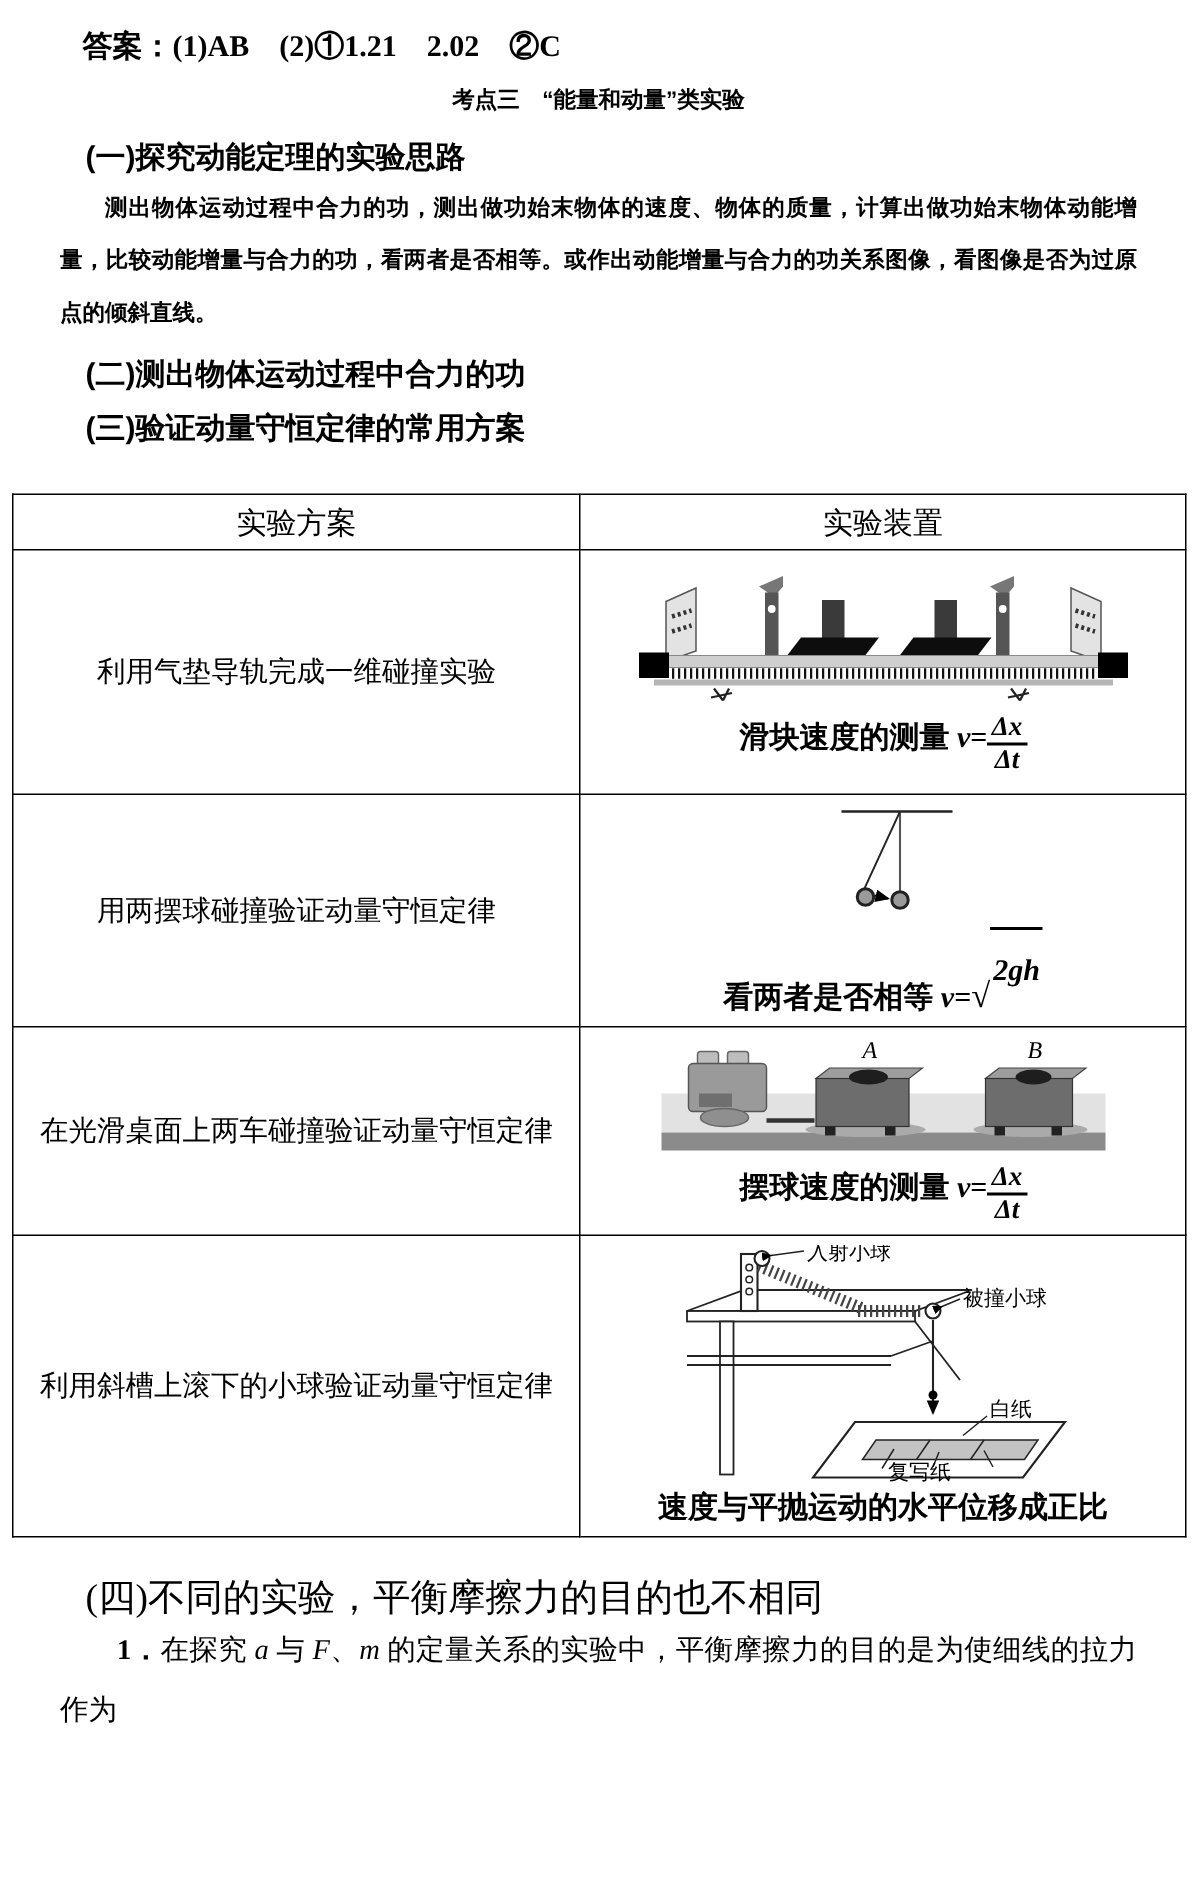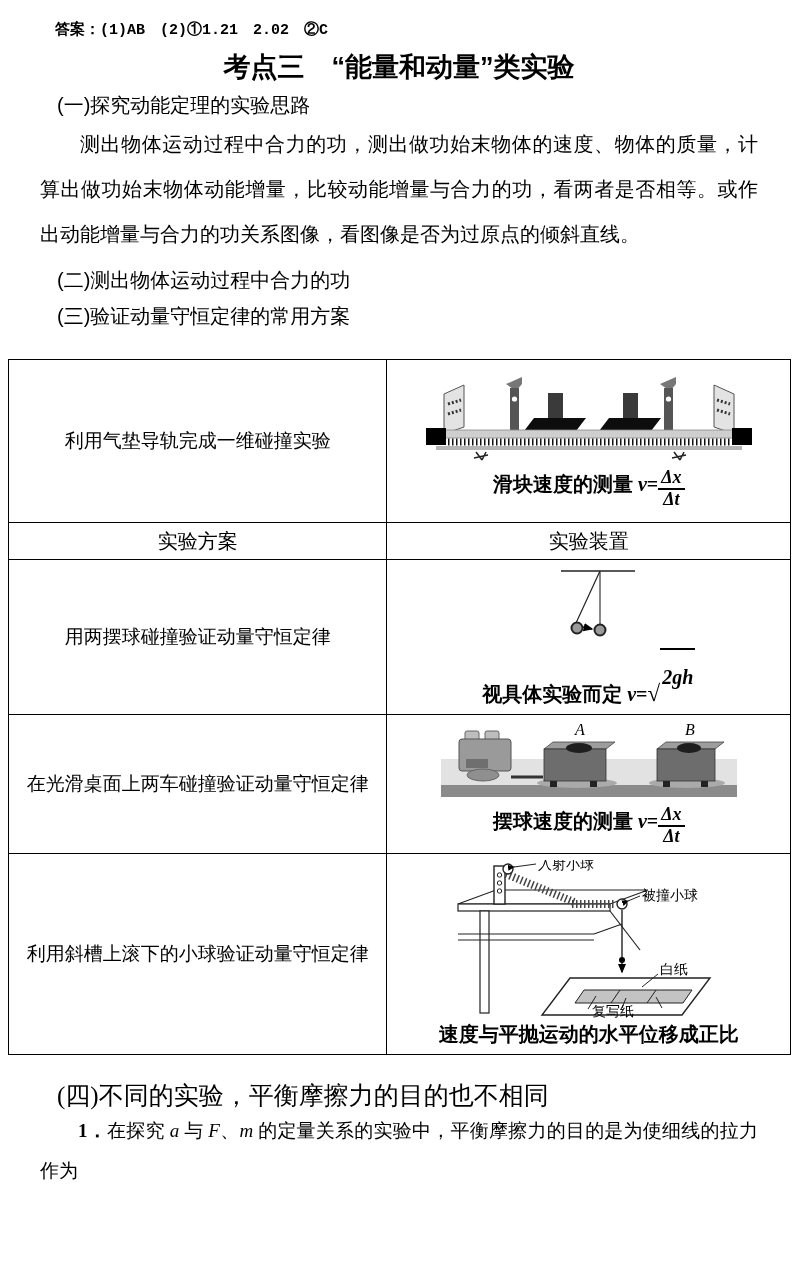--- a/index.html
+++ b/index.html
@@ -5,37 +5,37 @@
   html,body{margin:0;padding:0;}
   body{
     width:798px;height:1268px;background:#ffffff;color:#000;
     font-family:"Liberation Serif","DejaVu Serif",serif;
     overflow:hidden;position:relative;
   }
   .page{padding:0 40px;}
   
   .answer{
     margin-top:16px;padding-left:15px;
-    font-size:15px;line-height:30px;font-weight:bold;
-    font-family:Liberation Mono, monospace;
+    font-size:20px;line-height:30px;font-weight:bold;
+    font-family:Liberation Serif, serif;
   }
   .main-title{
     margin-top:6px;text-align:center;
-    font-size:27px;line-height:30px;font-weight:bold;
+    font-size:15px;line-height:30px;font-weight:bold;
     font-family:"Liberation Sans","DejaVu Sans",sans-serif;
   }
   .sec-heading{
     padding-left:17px;margin-top:8px;
-    font-size:20px;line-height:30px;font-weight:normal;
+    font-size:20px;line-height:30px;font-weight:bold;
     font-family:"Liberation Sans","DejaVu Sans",sans-serif;
   }
   .para{
     margin:2px 0 0 0;
-    font-size:20px;line-height:45px;
-    text-align:justify;text-indent:2em;font-weight:normal;
+    font-size:15px;line-height:35px;
+    text-align:justify;text-indent:2em;font-weight:bold;
   }
   
   .scheme-table{
     border-collapse:collapse;table-layout:fixed;
     margin:28px 0 0 -32px;width:783px;
   }
   .scheme-table td,.scheme-table th{
     border:1.5px solid #000;padding:0;vertical-align:middle;
   }
   .scheme-table th{
@@ -88,21 +88,26 @@
   <div class="sec-heading">(二)测出物体运动过程中合力的功</div>
 
   <div class="sec-heading" style="margin-top:6px">(三)验证动量守恒定律的常用方案</div>
 
   <table class="scheme-table">
     <colgroup>
         <col class="col-plan">
         <col class="col-device">
       </colgroup>
     <tbody>
-        <tr style="height:163px">
+        <tr>
+      <th>实验方案</th>
+      <th>实验装置</th>
+    </tr>
+
+    <tr style="height:163px">
       <td class="plan-cell">利用气垫导轨完成一维碰撞实验</td>
       <td class="device-cell">
         <div class="device-stack">
           <svg class="diagram" width="330" height="92" viewBox="0 0 330 92">
 
             <polygon points="20,22 40,13 40,55 20,62" fill="#e3e3e3" stroke="#555" stroke-width="1"></polygon>
             <line x1="24" y1="32" x2="37" y2="28" stroke="#333" stroke-width="3" stroke-dasharray="2 2"></line>
             <line x1="24" y1="42" x2="37" y2="38" stroke="#333" stroke-width="3" stroke-dasharray="2 2"></line>
             <polygon points="290,13 310,22 310,62 290,55" fill="#e3e3e3" stroke="#555" stroke-width="1"></polygon>
             <line x1="293" y1="28" x2="306" y2="32" stroke="#333" stroke-width="3" stroke-dasharray="2 2"></line>
@@ -127,46 +132,41 @@
             <rect x="308" y="56" width="20" height="17" fill="#000"></rect>
 
             <path d="M52,80 l6,8 M62,80 l-4,8 M50,86 l14,-3" stroke="#222" stroke-width="1.5" fill="none"></path>
             <path d="M250,80 l6,8 M260,80 l-4,8 M248,86 l14,-3" stroke="#222" stroke-width="1.5" fill="none"></path>
           </svg>
           <div class="caption">
             <span>滑块速度的测量 </span><span class="fvar">v</span><span>=</span><span class="frac"><span class="fnum">Δx</span><span class="fden">Δt</span></span>
           </div>
         </div>
       </td>
-    </tr>
-
-    <tr>
-      <th>实验方案</th>
-      <th>实验装置</th>
     </tr>
 
     <tr style="height:127px">
       <td class="plan-cell">用两摆球碰撞验证动量守恒定律</td>
       <td class="device-cell">
         <div class="device-stack" style="gap:2px">
           <svg class="diagram" width="160" height="80" viewBox="0 0 160 80">
             <defs>
               <marker id="arr" markerWidth="8" markerHeight="8" refX="6" refY="3" orient="auto">
                 <path d="M0,0 L7,3 L0,6 z" fill="#000"></path>
               </marker>
             </defs>
             <line x1="52" y1="5" x2="126" y2="5" stroke="#222" stroke-width="1.6"></line>
             <line x1="91" y1="5" x2="91" y2="60" stroke="#555" stroke-width="1.4"></line>
             <line x1="91" y1="5" x2="67" y2="57" stroke="#222" stroke-width="1.2"></line>
             <line x1="74" y1="61" x2="83" y2="63" stroke="#000" stroke-width="1.4" marker-end="url(#arr)"></line>
             <circle cx="68" cy="62" r="5.5" fill="#9a9a9a" stroke="#222" stroke-width="2"></circle>
             <circle cx="91" cy="64" r="5.5" fill="#9a9a9a" stroke="#222" stroke-width="2"></circle>
           </svg>
           <div class="caption">
-            <span>视具体实验而定 </span><span class="fvar">v</span><span>=</span><span class="sqrt">
+            <span>看两者是否相等 </span><span class="fvar">v</span><span>=</span><span class="sqrt">
                   <span class="sq-rad">√</span>
                   <span class="sq-body">2gh</span>
                 </span>
           </div>
         </div>
       </td>
     </tr>
 
     <tr style="height:128px">
       <td class="plan-cell">在光滑桌面上两车碰撞验证动量守恒定律</td>

